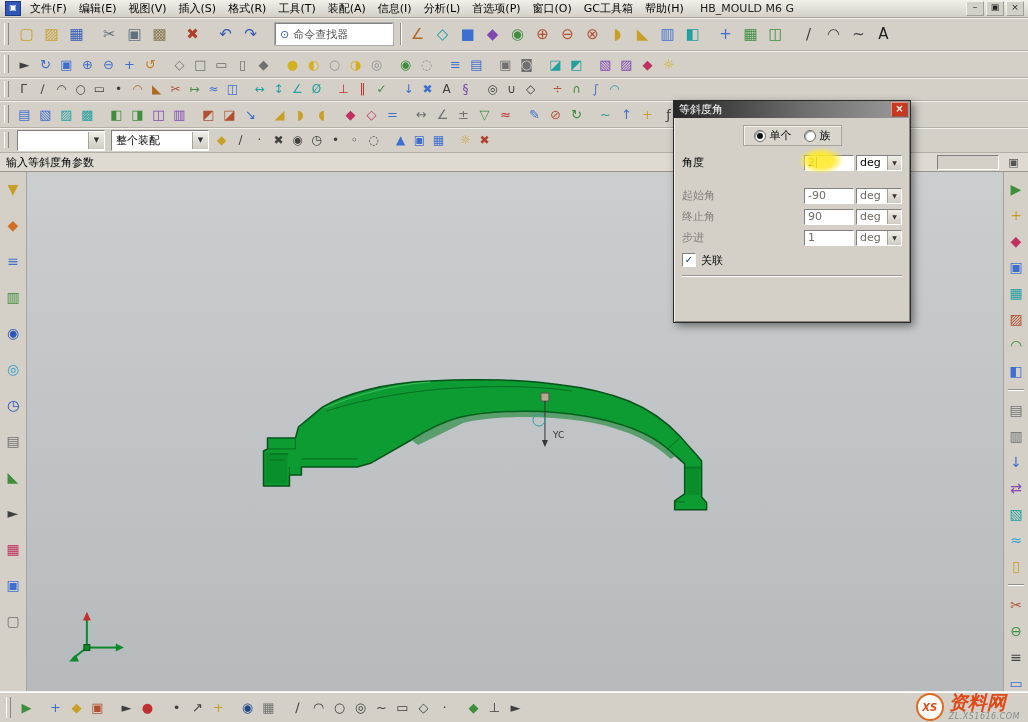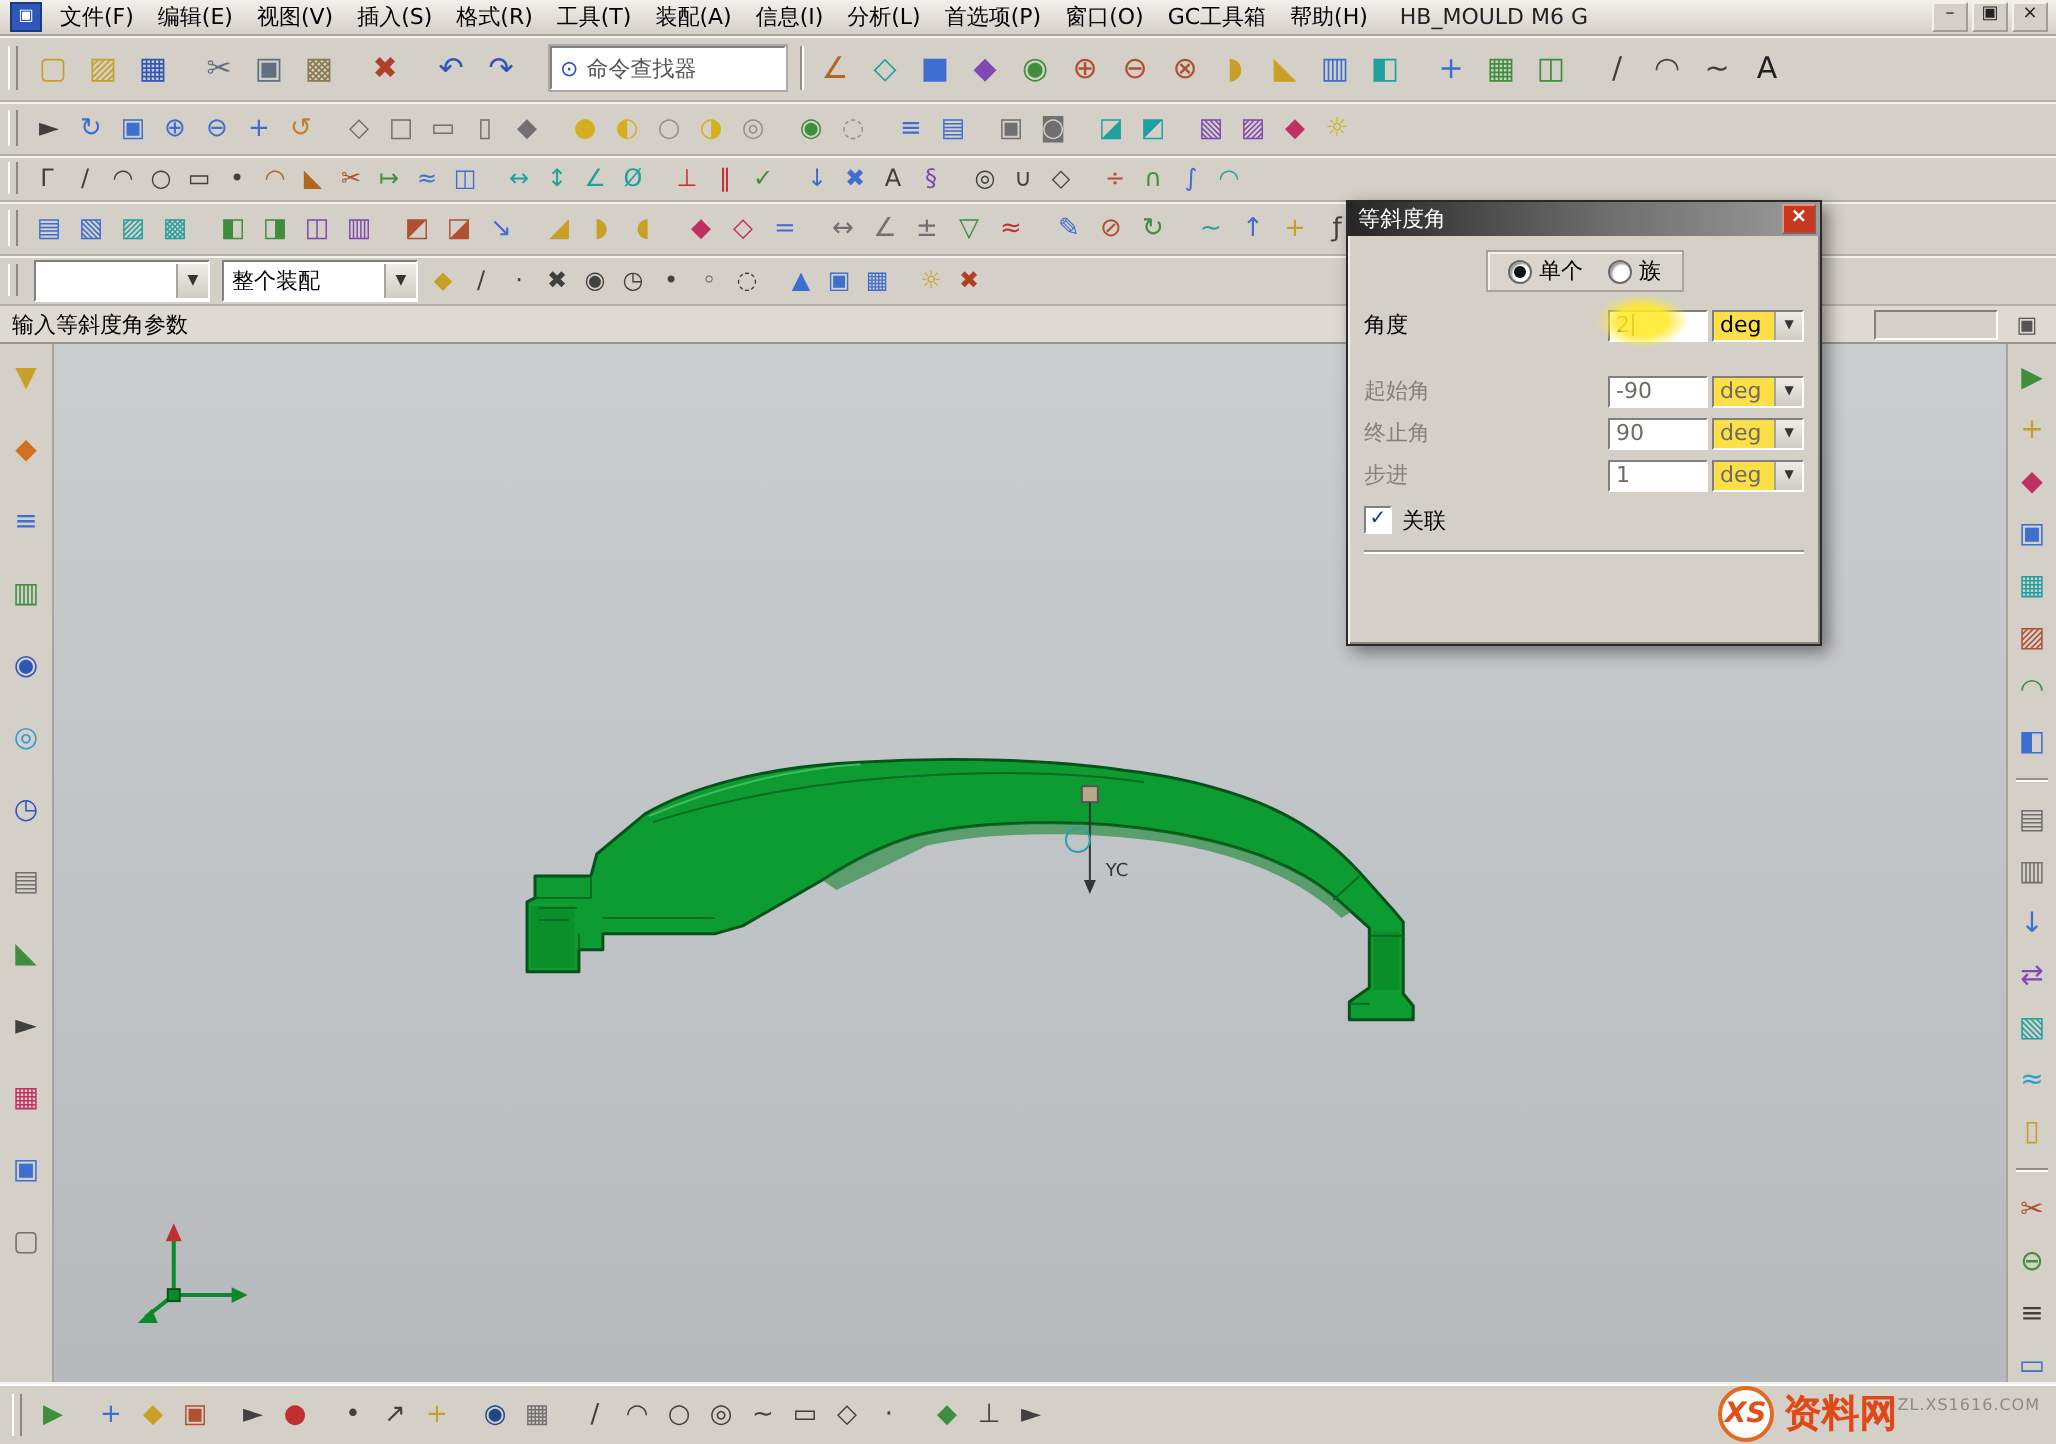--- a/index.html
+++ b/index.html
@@ -57,23 +57,23 @@
   .right-dock{width:24px;border-left:1px solid #a8a49c;gap:5px;}
   .viewport{flex:1;position:relative;background:linear-gradient(#cbcecf,#b6babd);min-width:0;}
   .model-svg{position:absolute;left:0;top:0;width:100%;height:100%;}
 
   
   .bottombar{height:30px;display:flex;align-items:center;background:#d4d0c8;border-top:1px solid #f4f2ec;
              box-shadow:inset 0 1px 0 #fff;padding:0 4px;flex:0 0 auto;overflow:hidden;}
   .bottombar .ticon{width:21px;height:21px;font-size:13px;}
   .watermark{margin-left:auto;display:flex;align-items:center;gap:5px;padding-right:4px;}
   .wm-circle{width:24px;height:24px;border-radius:50%;border:2px solid #e06a20;background:#fdfdfb;
-             display:flex;align-items:center;justify-content:center;font-size:14px;font-weight:bold;
+             display:flex;align-items:center;justify-content:center;font-size:10px;font-weight:bold;
              font-style:italic;color:#e05018;}
-  .wm-col{display:flex;flex-direction:row;line-height:1;}
+  .wm-col{display:flex;flex-direction:column;line-height:1;font-style:italic;}
   .wm-site{font-size:19px;font-weight:bold;color:#e04818;}
   .wm-domain{font-size:8px;color:#8a8a8a;letter-spacing:.5px;margin-top:1px;text-align:center;}
 
   
   .dialog{position:absolute;left:673px;top:100px;width:236px;height:221px;background:#d4d0c8;
           border:1px solid #2a2a2a;box-shadow:inset 1px 1px 0 #f4f1ea, inset -1px -1px 0 #8a867e, 3px 3px 8px rgba(0,0,0,.45);
           z-index:60;font-size:11px;}
   .dlg-title{height:17px;background:linear-gradient(90deg,#262626,#6e6e6e 55%,#9c9c9c);color:#fff;
              display:flex;align-items:center;padding:0 2px 0 5px;font-size:11px;}
   .dlg-close{margin-left:auto;width:15px;height:13px;background:#c8381e;border:1px outset #e69080;
@@ -83,21 +83,21 @@
   .radio-group{display:flex;align-items:center;gap:12px;border:1px solid #a8a49c;box-shadow:inset 1px 1px 0 #f4f1ea;
                padding:2px 10px;background:#d9d5cd;}
   .radio-opt{display:flex;align-items:center;gap:4px;}
   .radio{width:10px;height:10px;border-radius:50%;background:#fff;border:1px solid #6a6a6a;
          box-shadow:inset 1px 1px 1px #9a9a9a;position:relative;flex:0 0 auto;}
   .radio.sel::after{content:"";position:absolute;left:2px;top:2px;right:2px;bottom:2px;background:#111;border-radius:50%;}
   .f-row{display:flex;align-items:center;height:19px;margin-bottom:2px;}
   .f-label{flex:1;white-space:nowrap;}
   .f-input{width:50px;height:16px;background:#fff;border:1px solid;border-color:#808080 #fff #fff #808080;
            display:flex;align-items:center;padding:0 3px;margin-right:2px;box-sizing:border-box;}
-  .f-unit{width:46px;height:16px;background:#fde047;border:1px solid;border-color:#808080 #fff #fff #808080;
+  .f-unit{width:46px;height:16px;background:#ffffff;border:1px solid;border-color:#808080 #fff #fff #808080;
           display:flex;align-items:center;padding-left:3px;box-sizing:border-box;justify-content:space-between;}
   .u-arrow{margin-left:auto;width:13px;height:14px;background:linear-gradient(#f0ede6,#cfccc4);
            border-left:1px solid #a8a49c;font-size:6px;display:flex;align-items:center;justify-content:center;color:#333;}
   .f-gap{height:12px;}
   .dis .f-label{color:#84807a;}
   .dis .f-input,.dis .f-unit{color:#6e6a64;}
   .tol-row{margin-top:6px;}
   .f-input.tol{flex:1;width:auto;justify-content:flex-end;margin-right:0;}
   .chk-row{display:flex;align-items:center;gap:5px;height:18px;margin-top:4px;}
   .chk{width:12px;height:12px;background:#fff;border:1px solid;border-color:#808080 #fff #fff #808080;

